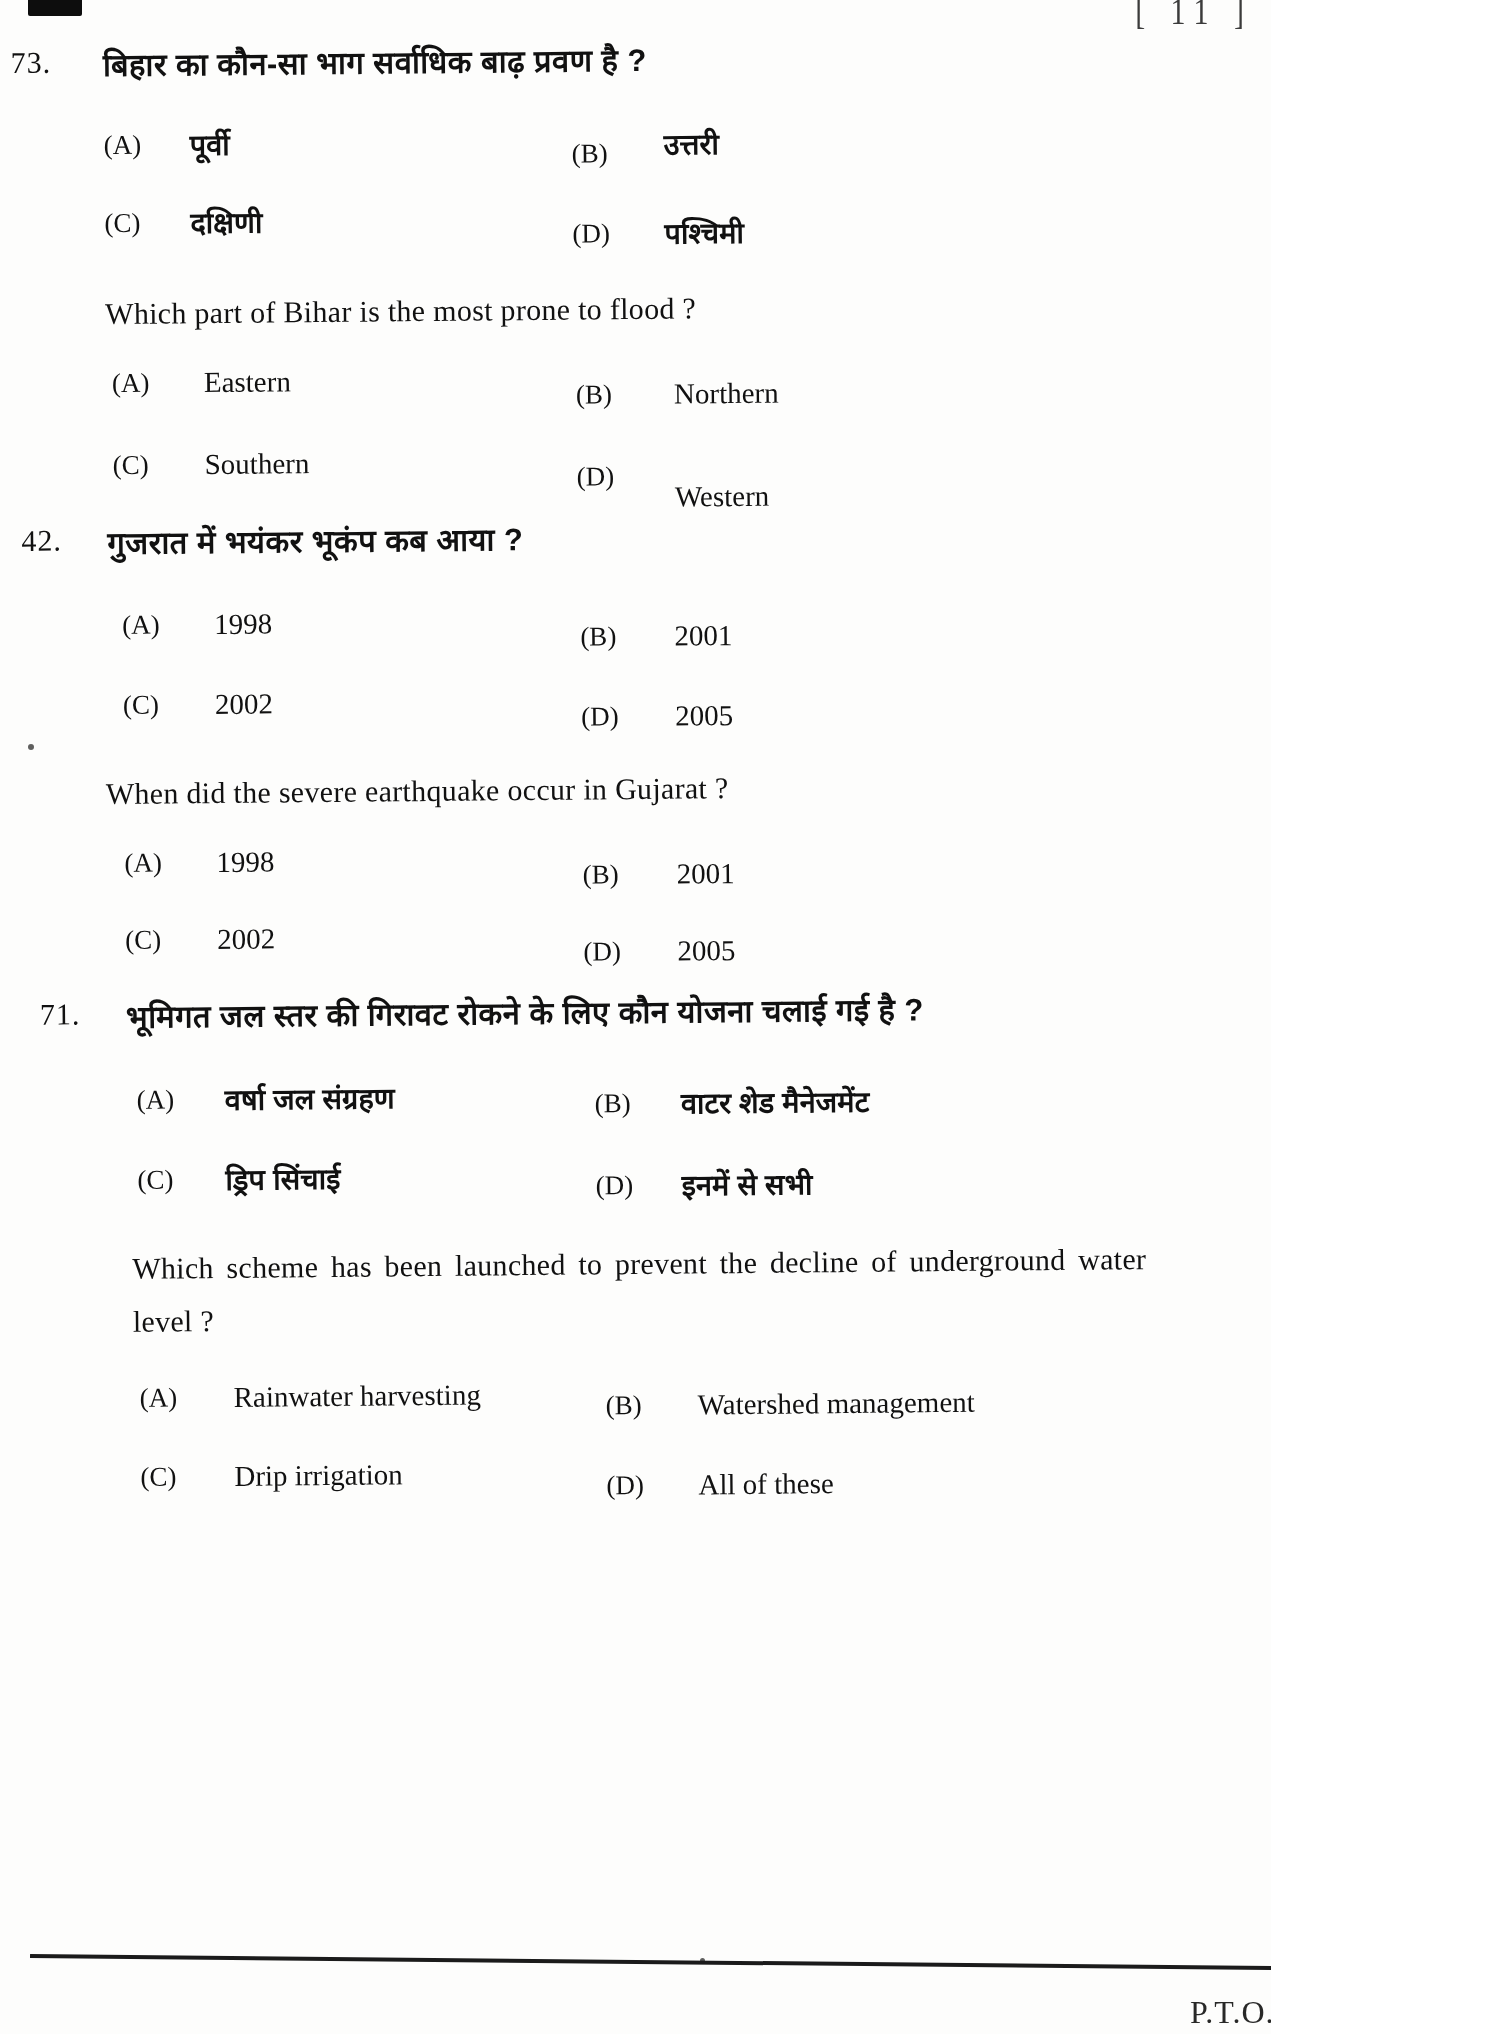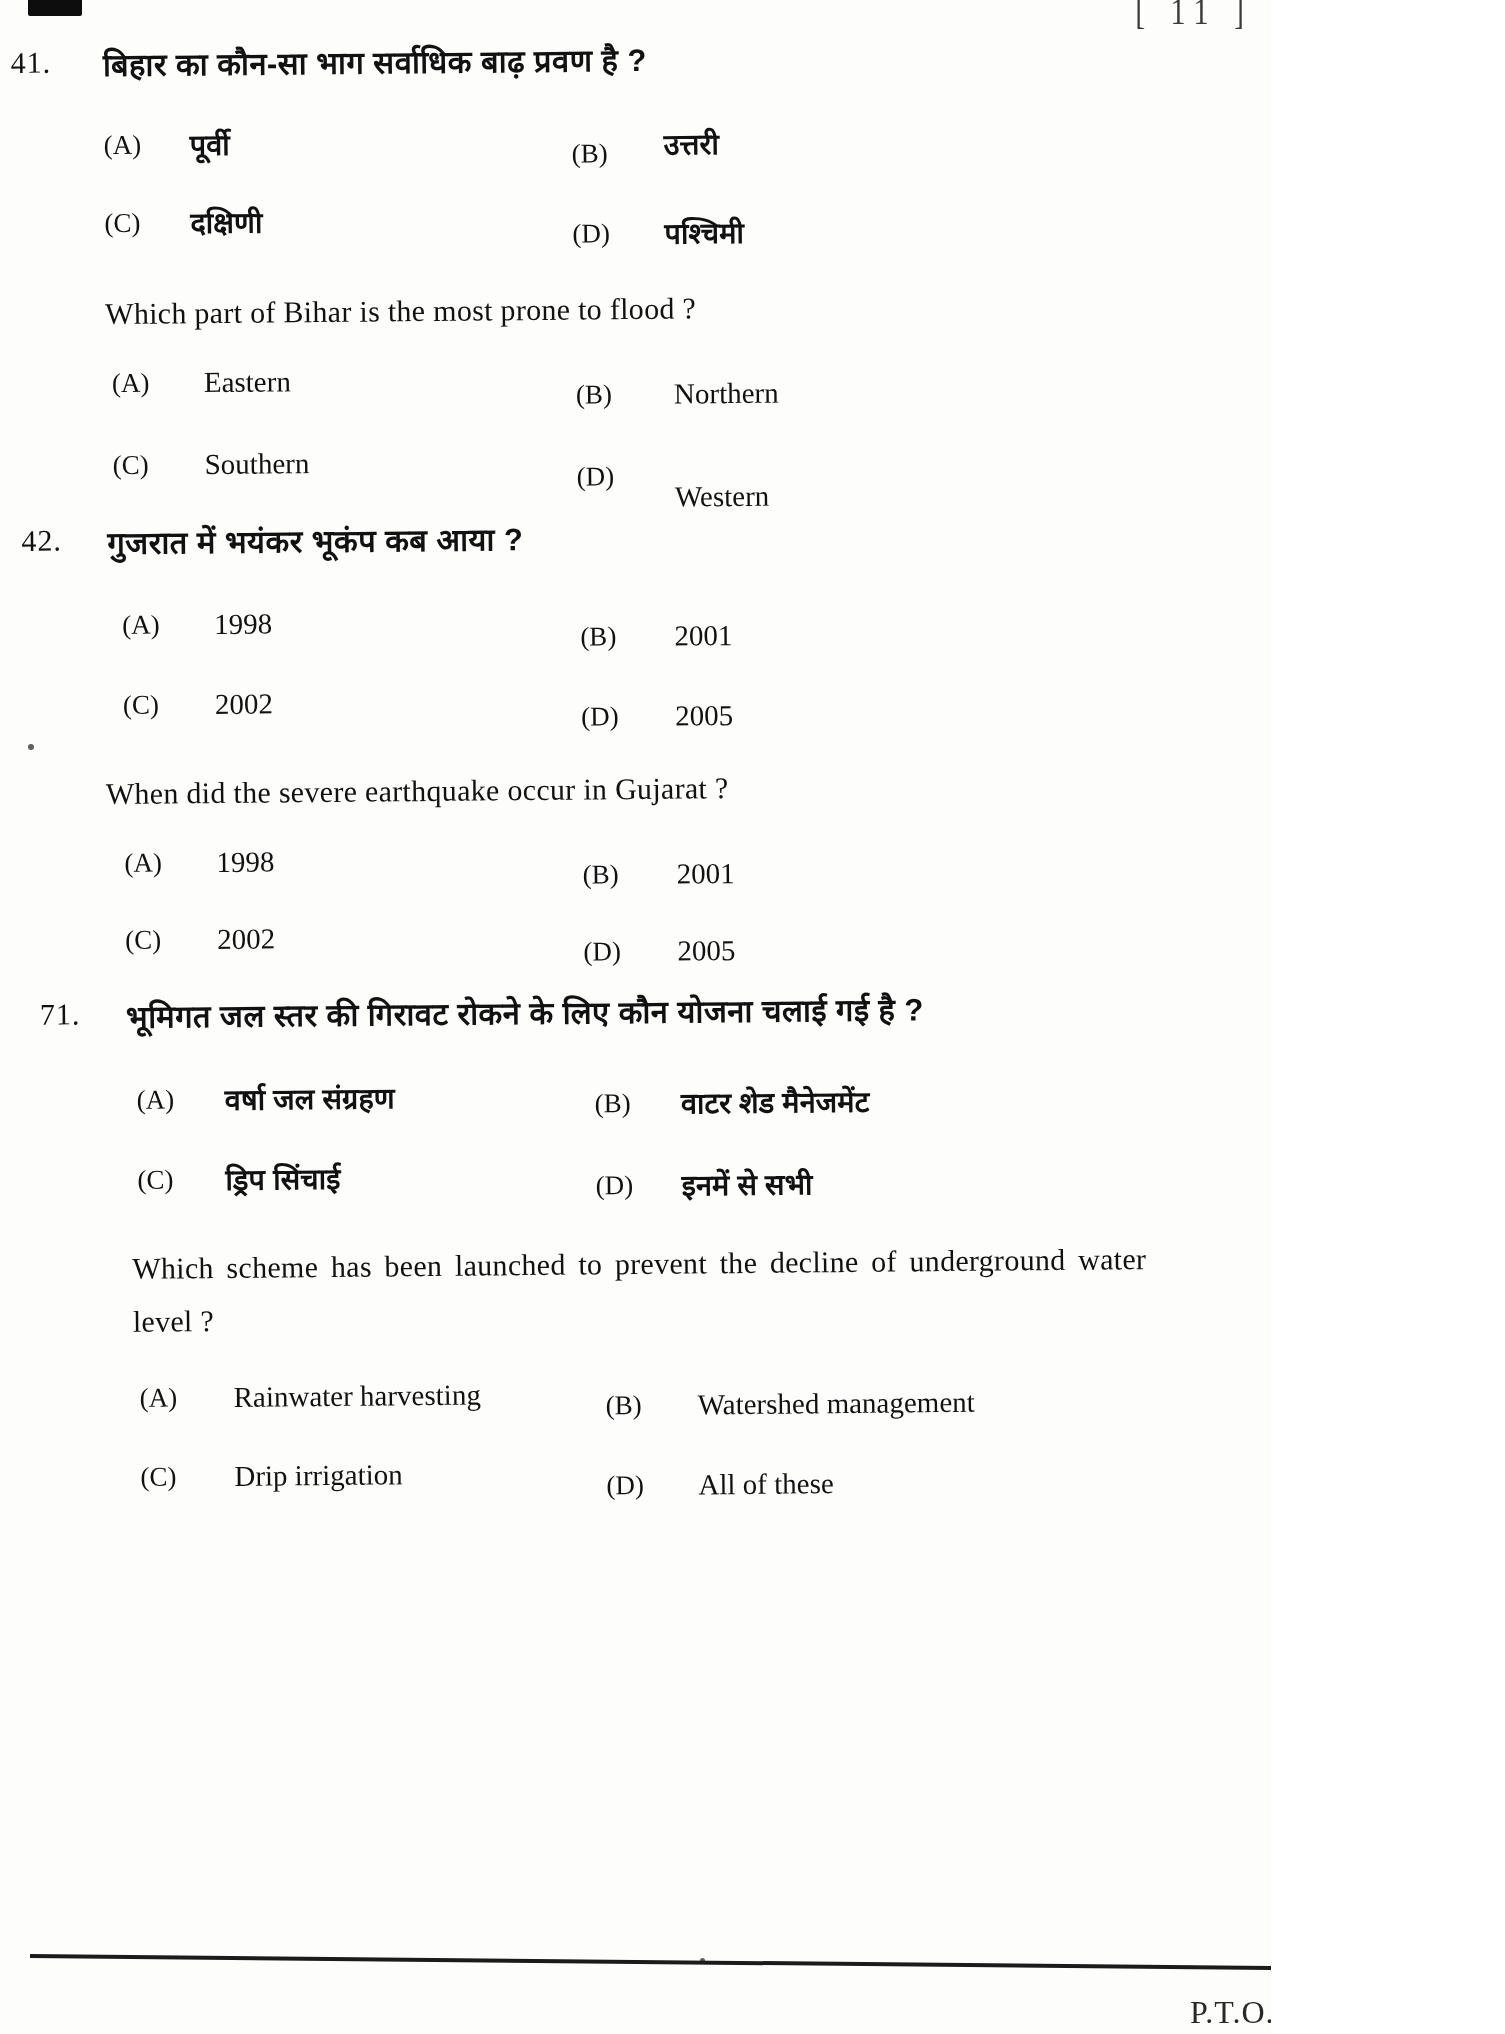--- a/index.html
+++ b/index.html
@@ -153,21 +153,21 @@
 
   <div class="speck" style="left:1428px;top:596px;width:5px;height:11px;"></div>
   <div class="speck" style="left:1424px;top:960px;width:7px;height:7px;"></div>
   <div class="speck" style="left:28px;top:744px;width:6px;height:6px;"></div>
   <div class="speck" style="left:1440px;top:1296px;width:5px;height:5px;"></div>
   <div class="speck" style="left:700px;top:1958px;width:5px;height:5px;"></div>
 
   <div id="skew-wrap">
 
     <div class="qblock">
-      <div class="qnum" style="left:18px;top:40px;">41.</div>
+      <div class="qnum" style="left:18px;top:40px;">73.</div>
       <div class="qtext-hi" style="left:110px;top:38px;">बिहार का कौन-सा भाग सर्वाधिक बाढ़ प्रवण है ?</div>
 
       <div class="opt-label" style="left:110px;top:125px;">(A)</div>
       <div class="opt-hi" style="left:196px;top:120px;">पूर्वी</div>
       <div class="opt-label" style="left:578px;top:138px;">(B)</div>
       <div class="opt-hi" style="left:670px;top:124px;">उत्तरी</div>
 
       <div class="opt-label" style="left:110px;top:203px;">(C)</div>
       <div class="opt-hi" style="left:196px;top:198px;">दक्षिणी</div>
       <div class="opt-label" style="left:578px;top:218px;">(D)</div>

